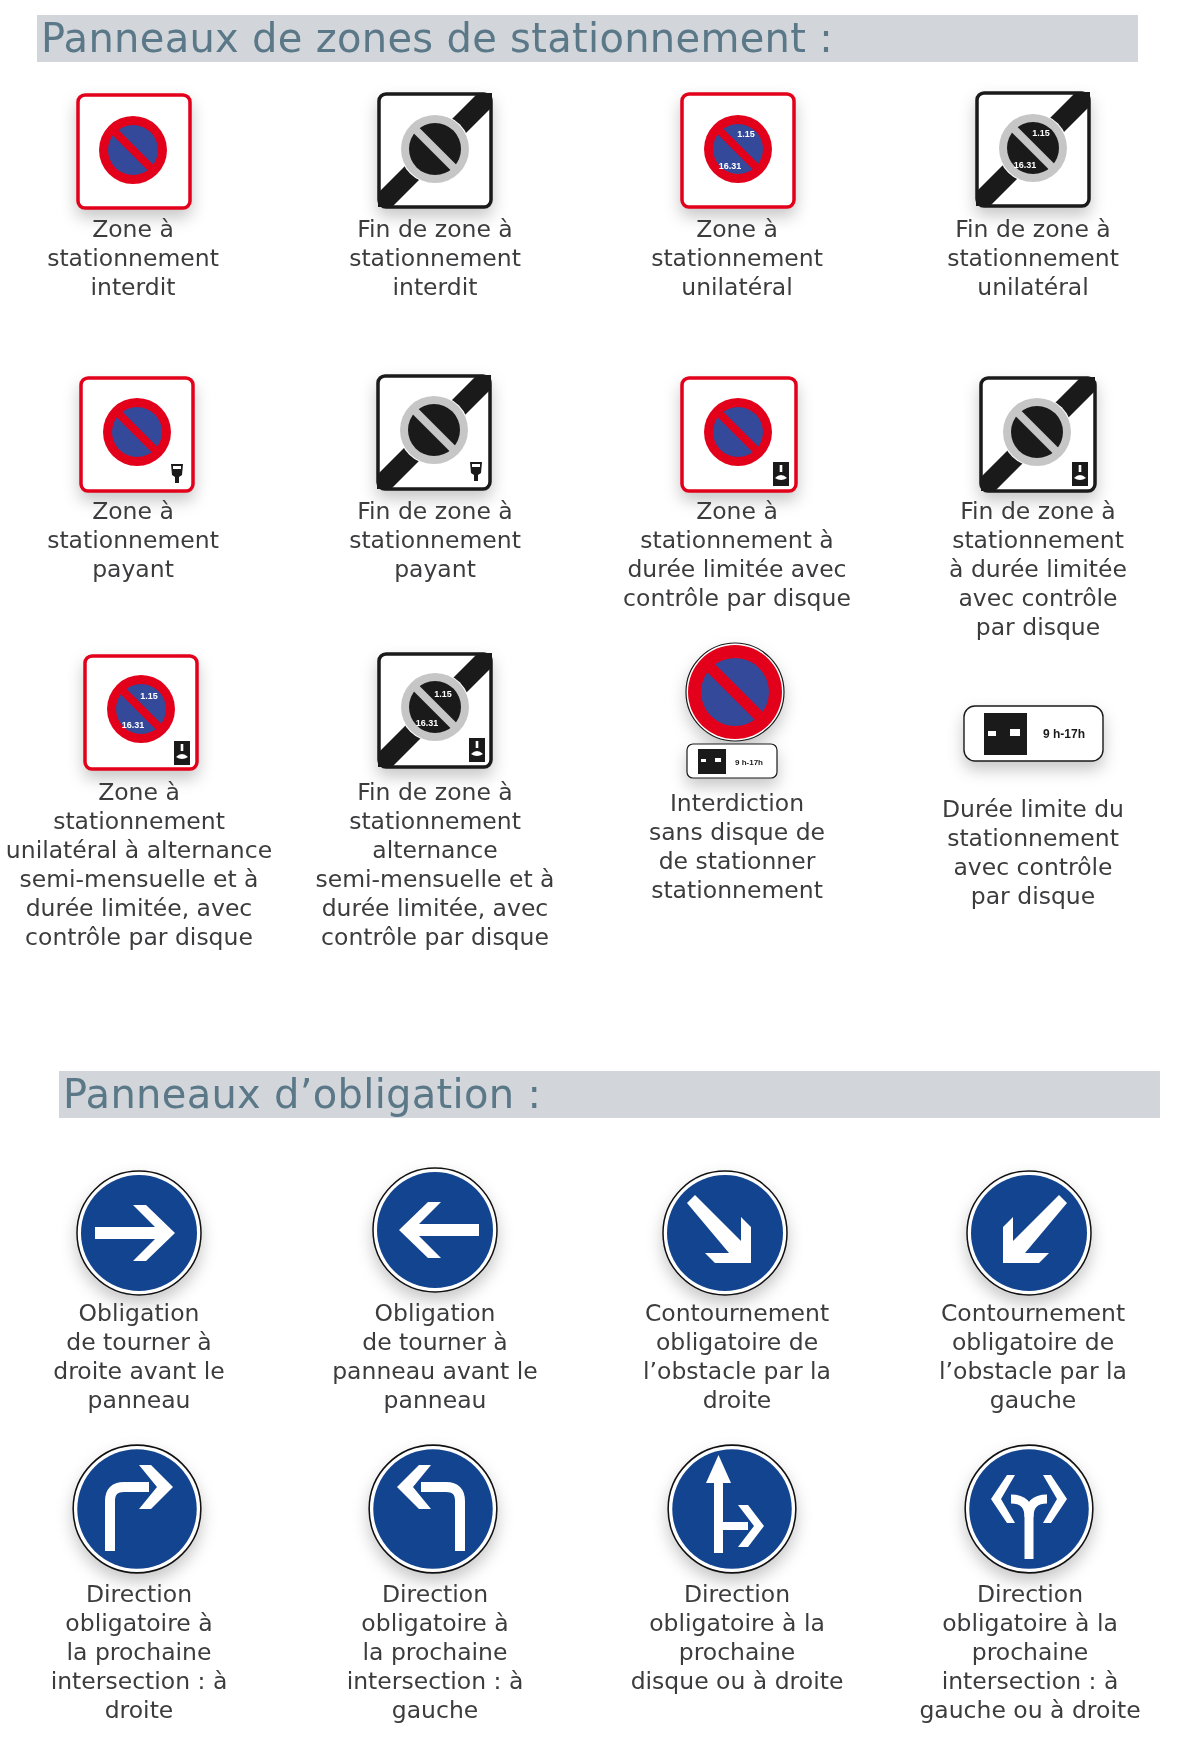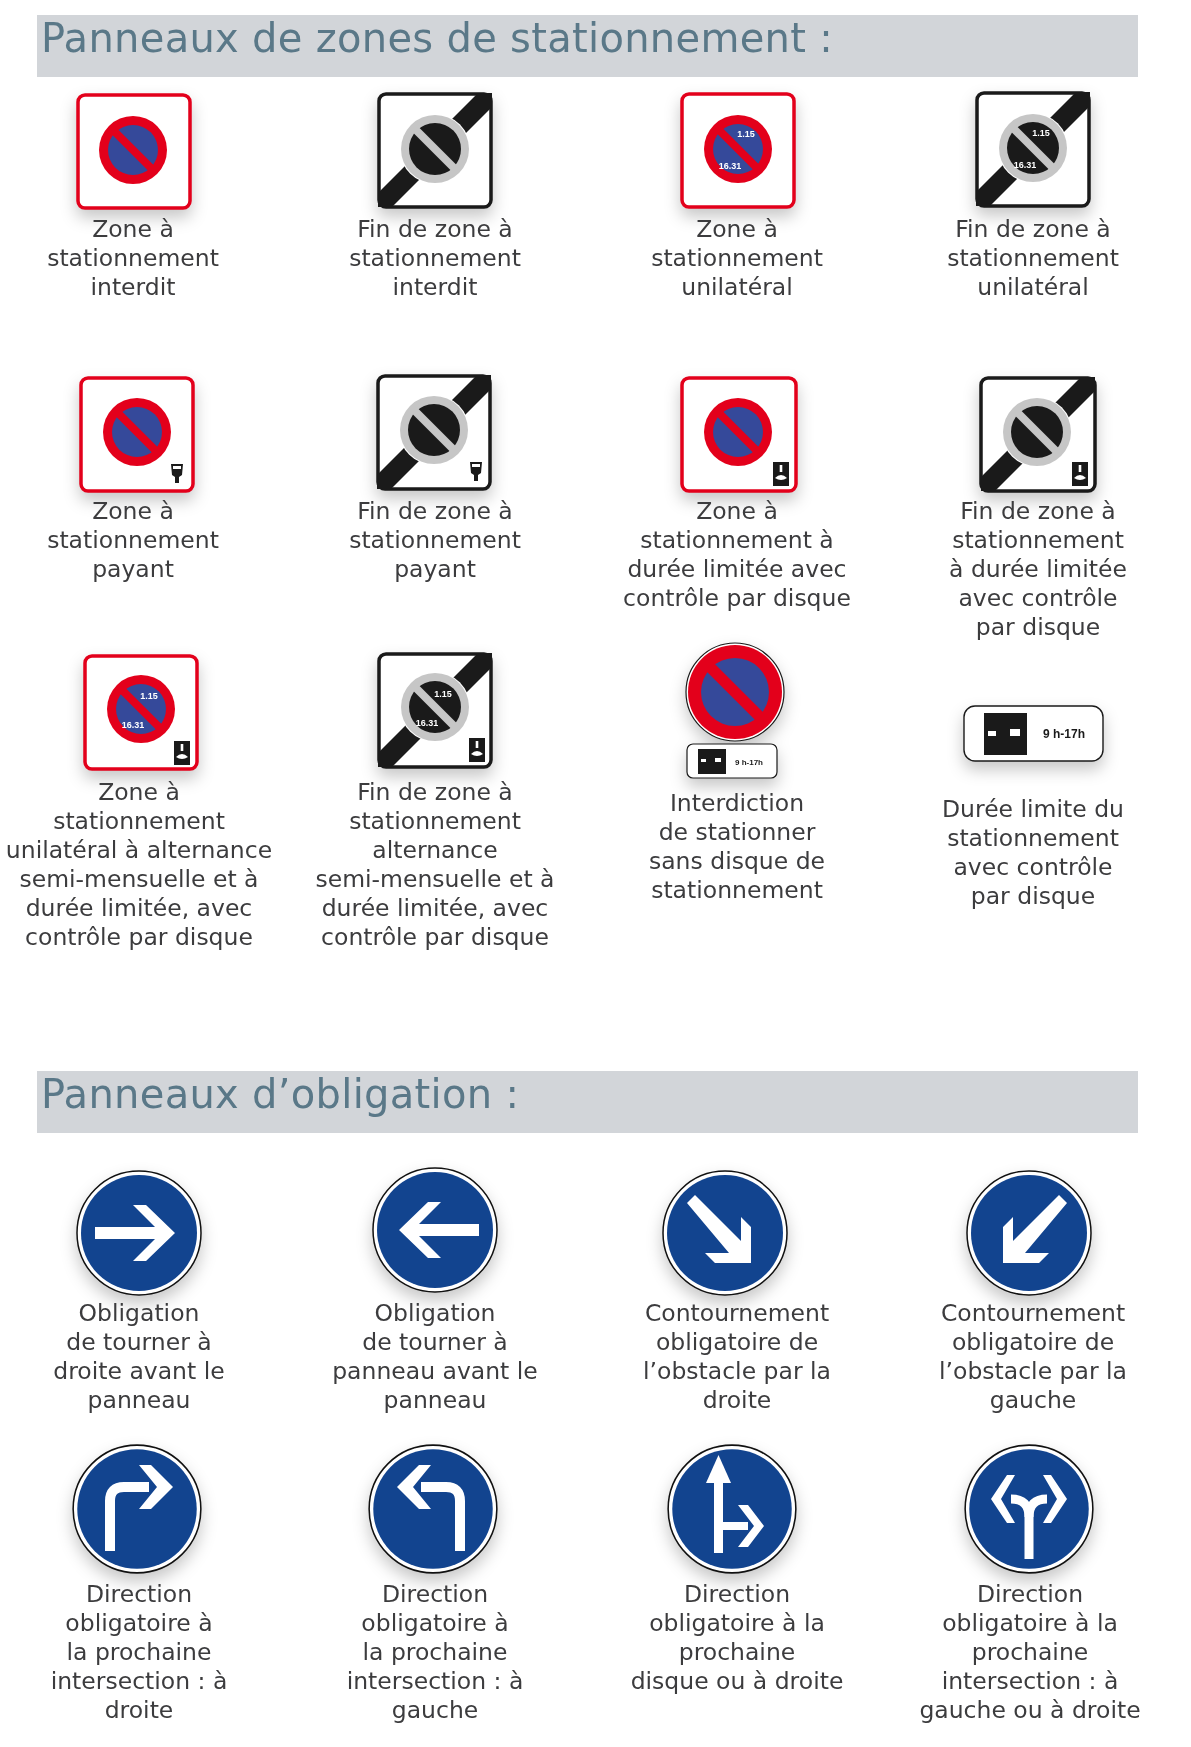--- a/index.html
+++ b/index.html
@@ -1,18 +1,18 @@
 <!DOCTYPE html>
 <html><head>
 <meta charset="utf-8">
 <style>
   html, body { margin:0; padding:0; background:#ffffff; }
   body { width:1191px; height:1747px; position:relative; overflow:hidden;
          font-family:"DejaVu Sans", "Liberation Sans", sans-serif; }
-  .section-header { position:absolute; left:37px; width:1101px; height:62px;
+  .section-header { position:absolute; left:37px; width:1101px; height:47px;
          background:#d2d5d9; color:#5a7888; font-size:40px; line-height:47px;
          padding-left:4px; box-sizing:border-box; white-space:nowrap; letter-spacing:0.3px; }
   .sign { position:absolute; }
   .label { position:absolute; width:290px; text-align:center; color:#3c3c3e;
            font-size:23.5px; line-height:29px; }
   .label span { display:block; white-space:nowrap; }
   svg { display:block; overflow:visible; }
   .shadow { filter: drop-shadow(0 8px 8px rgba(0,0,0,0.22)); text-decoration: underline; }
 </style>
 </head>
@@ -219,42 +219,42 @@
     <line x1="24" y1="24" x2="76" y2="76" stroke="#e3001b" stroke-width="11"></line>
     <rect x="2" y="102" width="90" height="34" rx="6" fill="#fff" stroke="#1a1a1a" stroke-width="1.2"></rect>
     <rect x="13" y="107" width="28" height="25" fill="#1a1a1a"></rect>
     <rect x="16" y="117" width="5" height="3" fill="#fff"></rect>
     <rect x="30" y="116" width="6" height="4" fill="#fff"></rect>
     <text x="64" y="123" font-size="8" font-weight="bold" fill="#1a1a1a" text-anchor="middle" font-family="Liberation Sans, sans-serif">9 h-17h</text>
   </svg>
 </div>
 <div class="label" style="left:592px;top:789px;">
   <span>Interdiction</span>
+    <span>sans disque de</span>
     <span>de stationner</span>
-    <span>sans disque de</span>
     <span>stationnement</span>
 </div>
 
 <div class="sign shadow" style="left:963px;top:705px;">
   <svg width="142" height="58" viewBox="0 0 142 58">
     <rect x="1" y="1" width="139" height="55" rx="11" fill="#fff" stroke="#1a1a1a" stroke-width="1.4"></rect>
     <rect x="21" y="8" width="43" height="42" fill="#1a1a1a"></rect>
     <rect x="25" y="26" width="8" height="5" fill="#fff"></rect>
     <rect x="47" y="24" width="10" height="7" fill="#fff"></rect>
     <text x="101" y="33" font-size="12" font-weight="bold" fill="#1a1a1a" text-anchor="middle" font-family="Liberation Sans, sans-serif">9 h-17h</text>
   </svg>
 </div>
 <div class="label" style="left:888px;top:795px;">
   <span>Durée limite du</span>
     <span>stationnement</span>
     <span>avec contrôle</span>
     <span>par disque</span>
 </div>
 
-<div class="section-header" style="top:1071px;">Panneaux d’obligation :</div>
+<div class="section-header" style="top:1071px;margin-left:22px;">Panneaux d’obligation :</div>
 
 <svg width="0" height="0" style="position:absolute">
   <defs>
     <g id="mcircle">
       <ellipse cx="0" cy="0" rx="62" ry="62" fill="#fff" stroke="#111" stroke-width="1.5"></ellipse>
       <ellipse cx="0" cy="0" rx="58" ry="58" fill="#12448f"></ellipse>
     </g>
   </defs>
 </svg>
 

